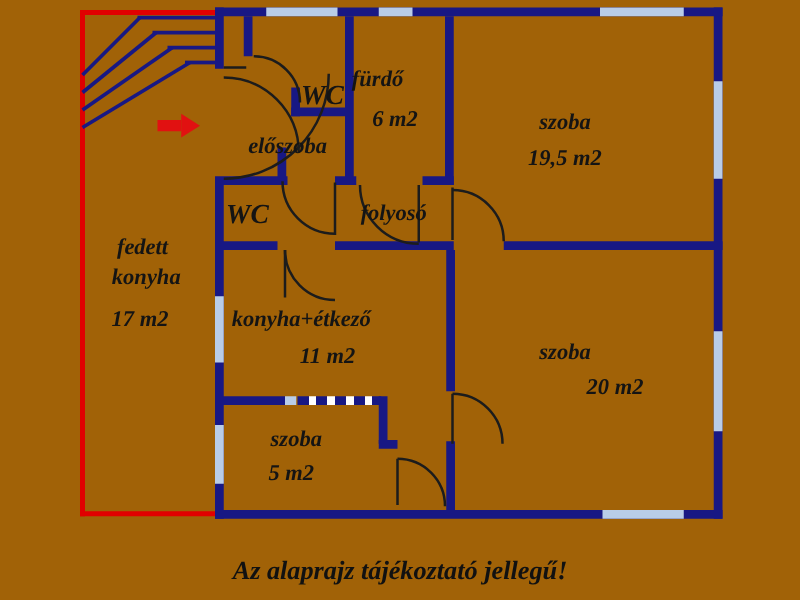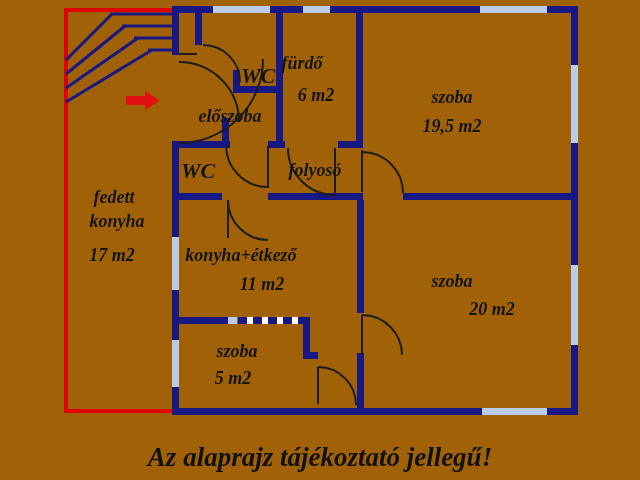--- a/index.html
+++ b/index.html
@@ -16,21 +16,21 @@
   }
   .lbl{
     position:absolute;transform:translate(-50%,-50%);
     font-style:italic;font-weight:bold;color:#141414;
     font-size:18px;white-space:nowrap;line-height:1;
   }
   .lbl.big{font-size:22px;}
   svg.overlay{position:absolute;left:0;top:0;}
   .caption{
     position:absolute;transform:translate(-50%,-50%);
-    font-style:italic;font-weight:bold;color:#111;font-size:27px;white-space:nowrap;
+    font-style:italic;font-weight:bold;color:#111;font-size:21px;white-space:nowrap;
   }
 </style>
 </head>
 <body>
 
 <div id="canvas">
 
   <div class="red" style="left:64px;top:8px;width:112px;height:4px;"></div>
   <div class="red" style="left:64px;top:8px;width:4px;height:405px;"></div>
   <div class="red" style="left:64px;top:409px;width:112px;height:4px;"></div>

